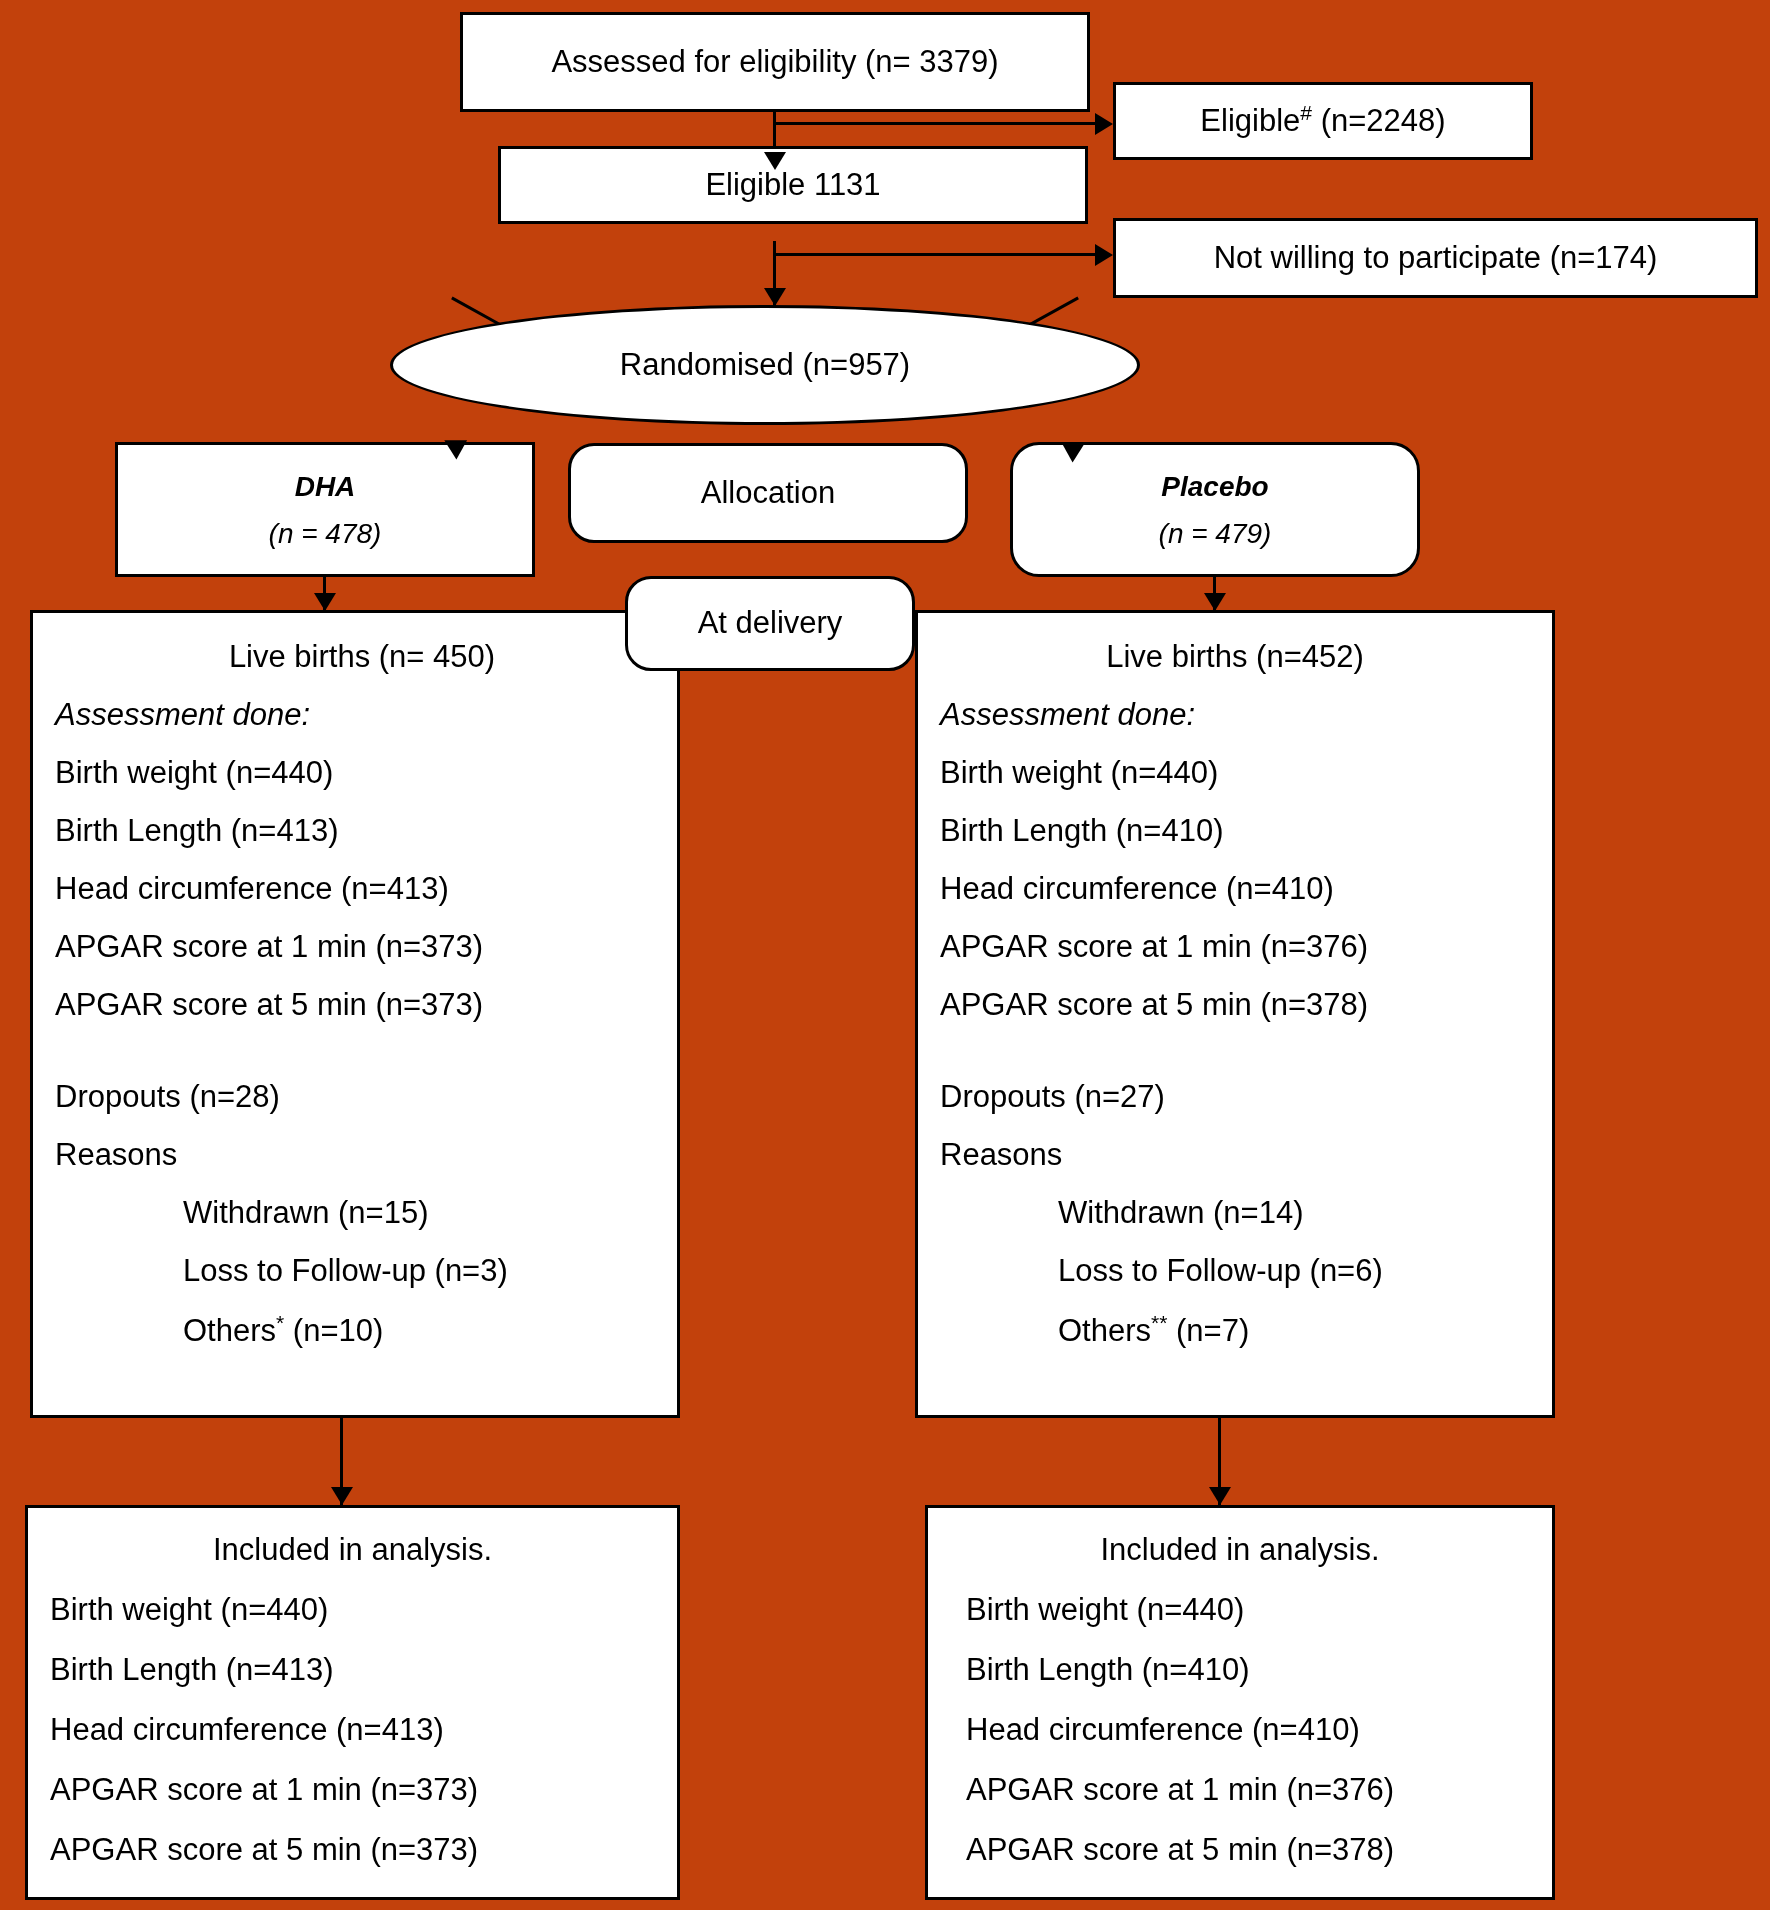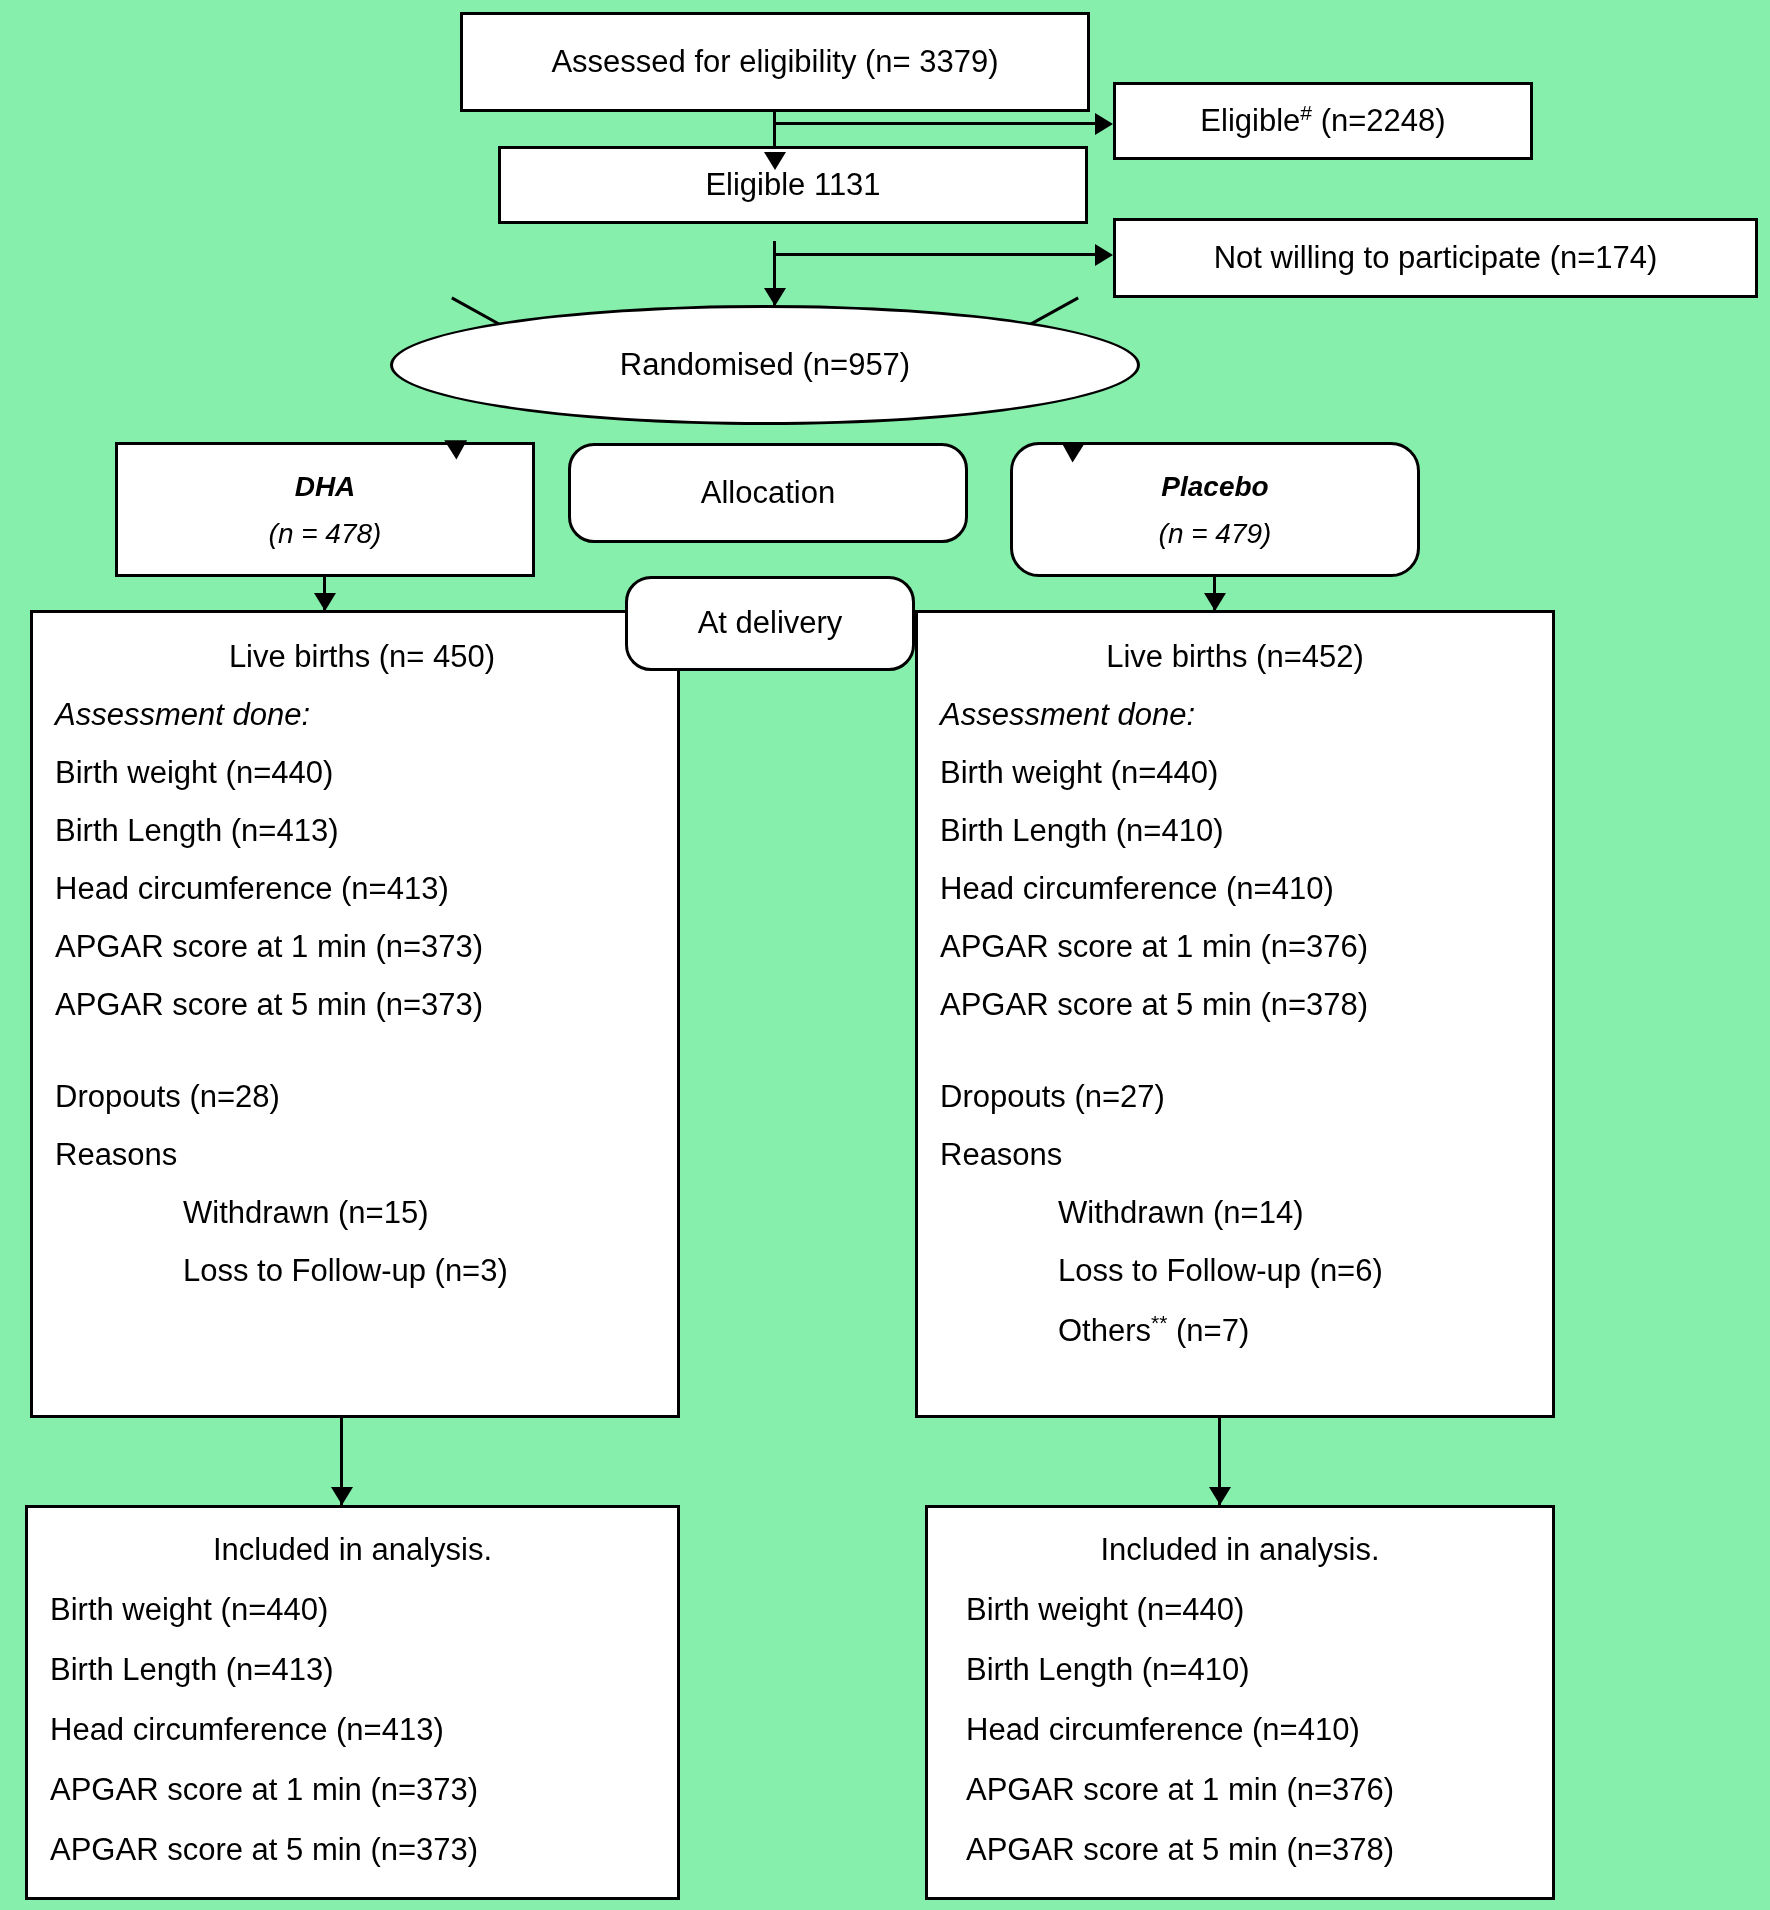--- a/index.html
+++ b/index.html
@@ -5,21 +5,21 @@
   html,body{margin:0;padding:0;background:#ffffff;}
   body{
     font-family:"Liberation Sans", sans-serif;
     color:#000000;
     -webkit-font-smoothing:antialiased;
   }
   #canvas{
     position:relative;
     width:1770px;
     height:1910px;
-    background:#86efac;
+    background:#c2410c;
     overflow:hidden;
   }
   .box{
     position:absolute;
     box-sizing:border-box;
     border:3px solid #000;
     background:#fff;
     display:flex;
     align-items:center;
     justify-content:center;
@@ -178,20 +178,21 @@
       <div class="prow" style="margin-bottom:22px;">Birth weight (n=440)</div>
       <div class="prow" style="margin-bottom:22px;">Birth Length (n=413)</div>
       <div class="prow" style="margin-bottom:22px;">Head circumference (n=413)</div>
       <div class="prow" style="margin-bottom:22px;">APGAR score at 1 min (n=373)</div>
       <div class="prow">APGAR score at 5 min (n=373)</div>
       <div class="spacer" style="height:56px;"></div>
       <div class="prow" style="margin-bottom:22px;">Dropouts (n=28)</div>
       <div class="prow" style="margin-bottom:22px;">Reasons</div>
       <div class="prow indent" style="margin-bottom:22px;">Withdrawn (n=15)</div>
       <div class="prow indent" style="margin-bottom:22px;">Loss to Follow-up (n=3)</div>
+      <div class="prow indent"><span>Others</span><sup>*</sup><span> (n=10)</span></div>
     </div>
   </div>
 
   <div class="box rounded" style="left:625px; top:576px; width:290px; height:95px; z-index:6;">
     <span>At delivery</span>
   </div>
 
   <div class="panel" style="left:915px; top:610px; width:640px; height:808px;">
     <div class="plist" style="top:26px;">
       <div class="prow center" style="margin-bottom:22px;">Live births (n=452)</div>

